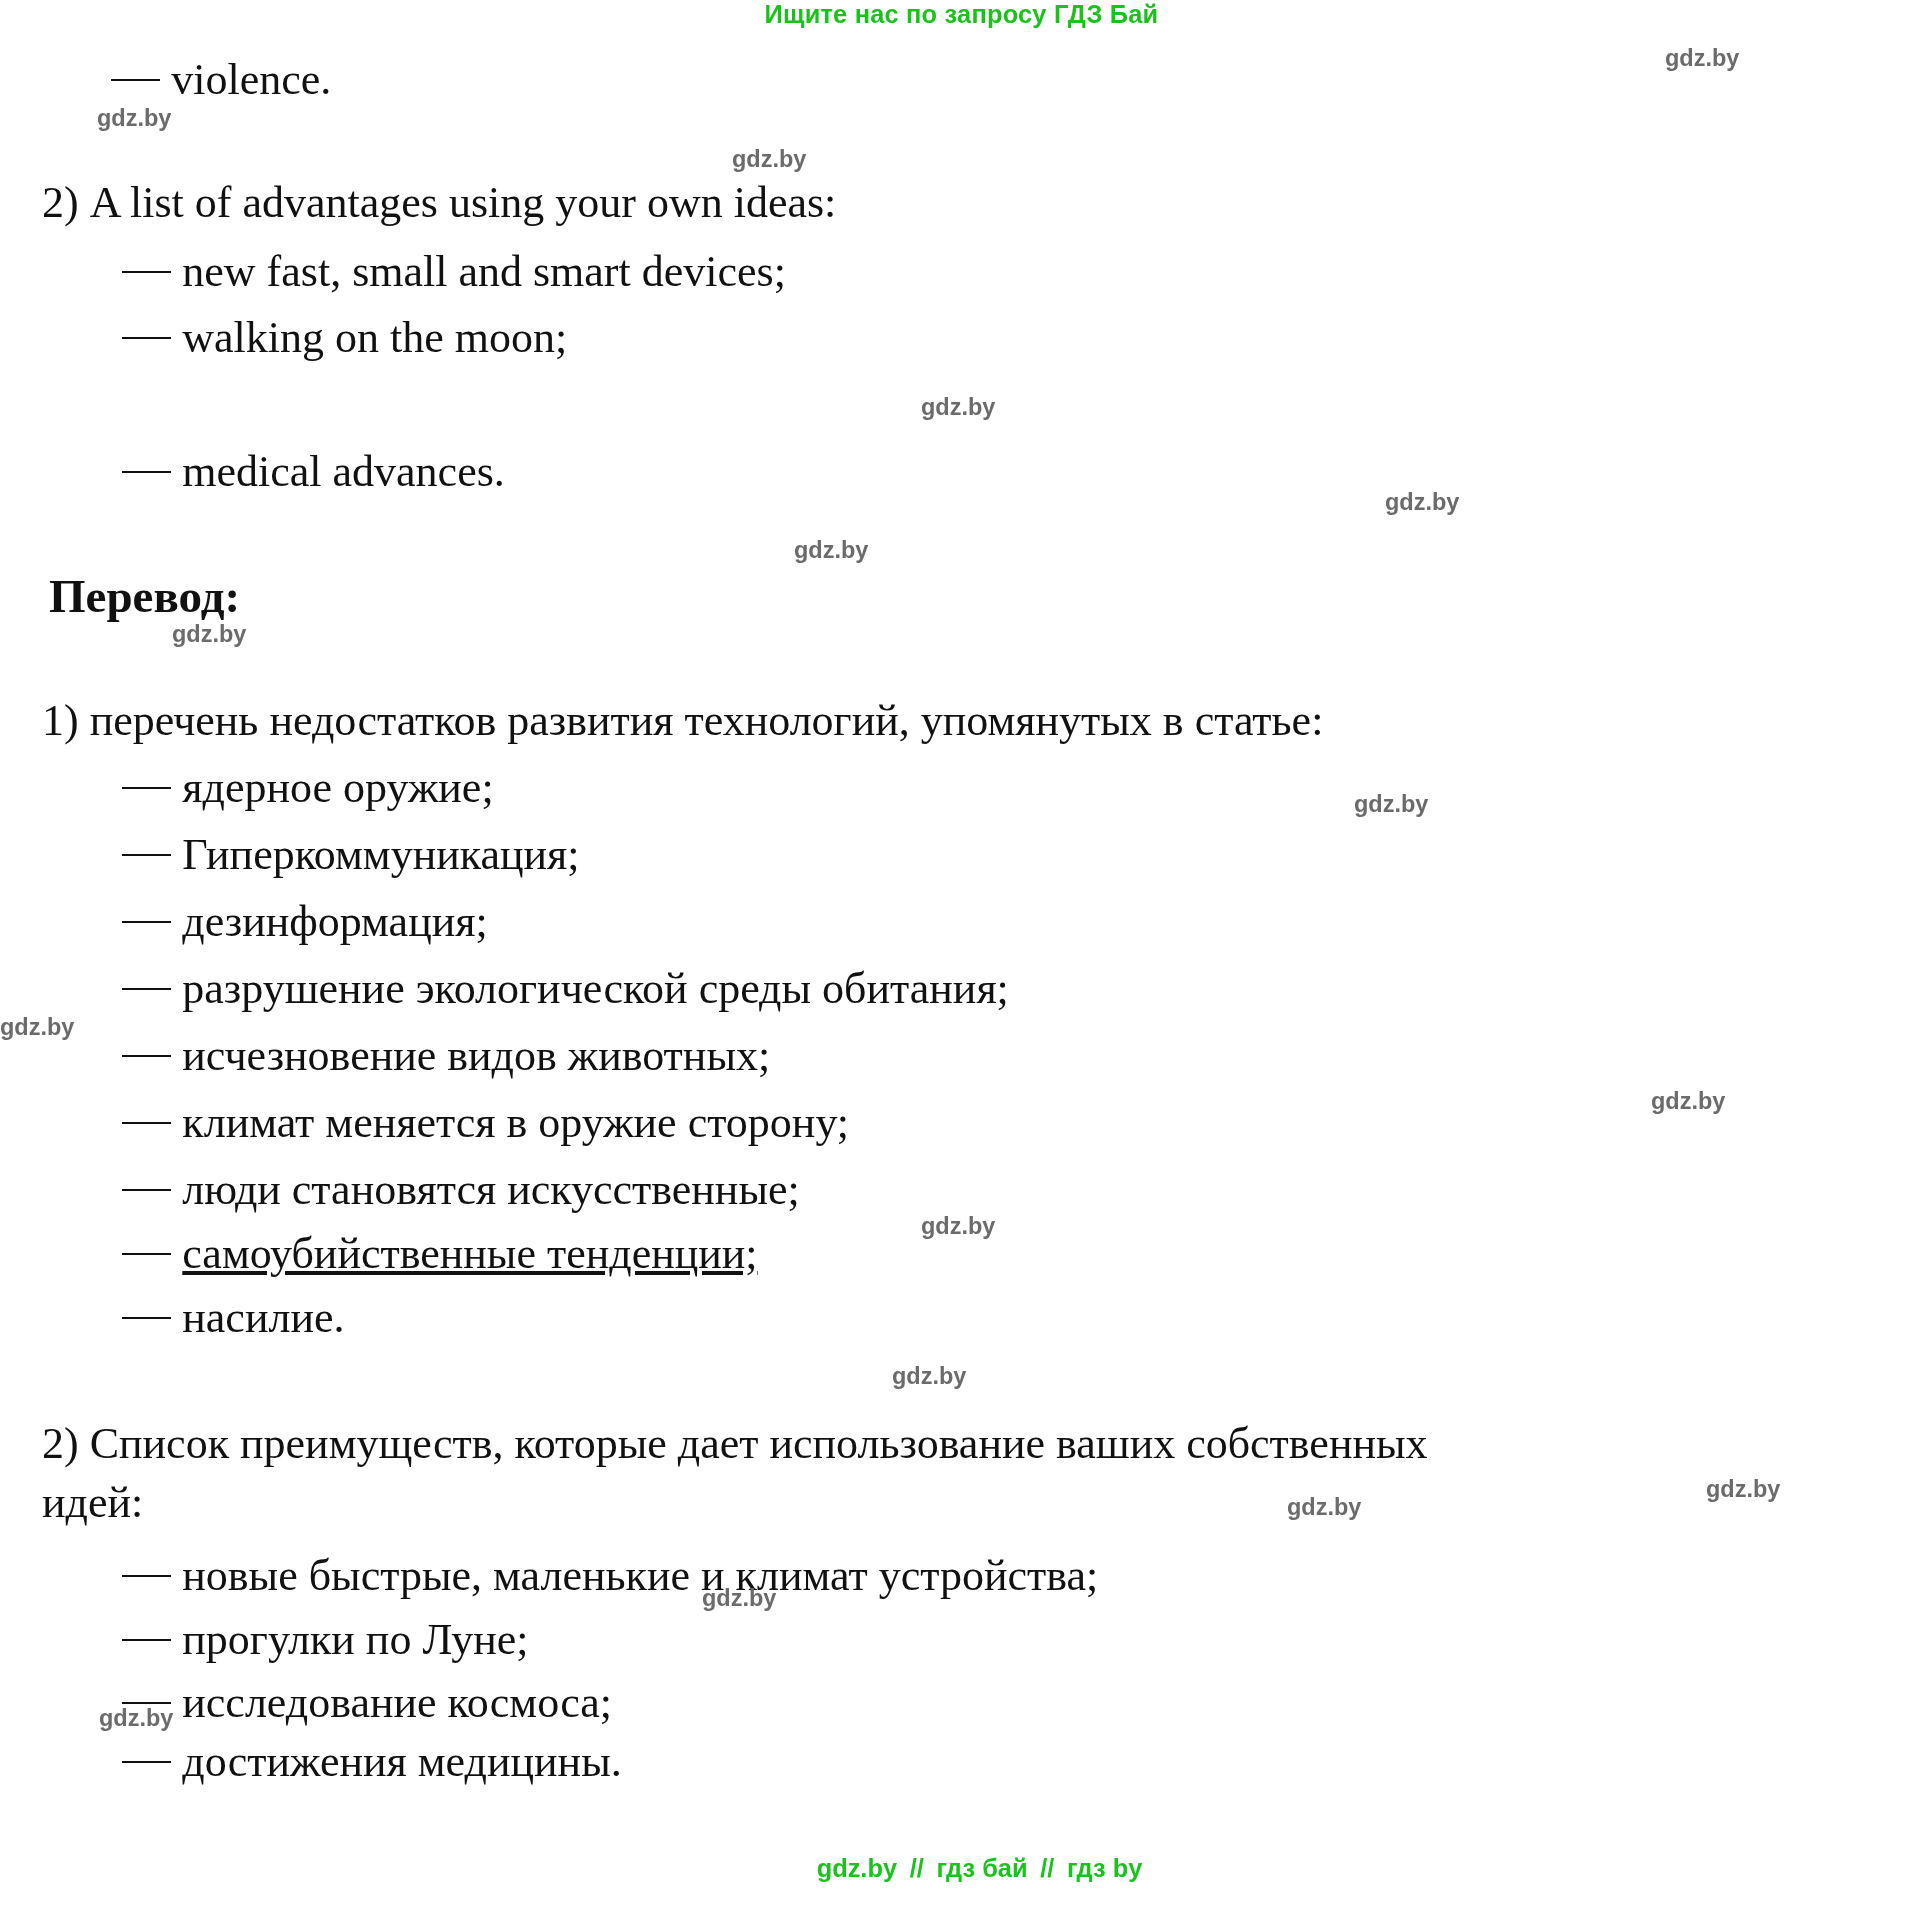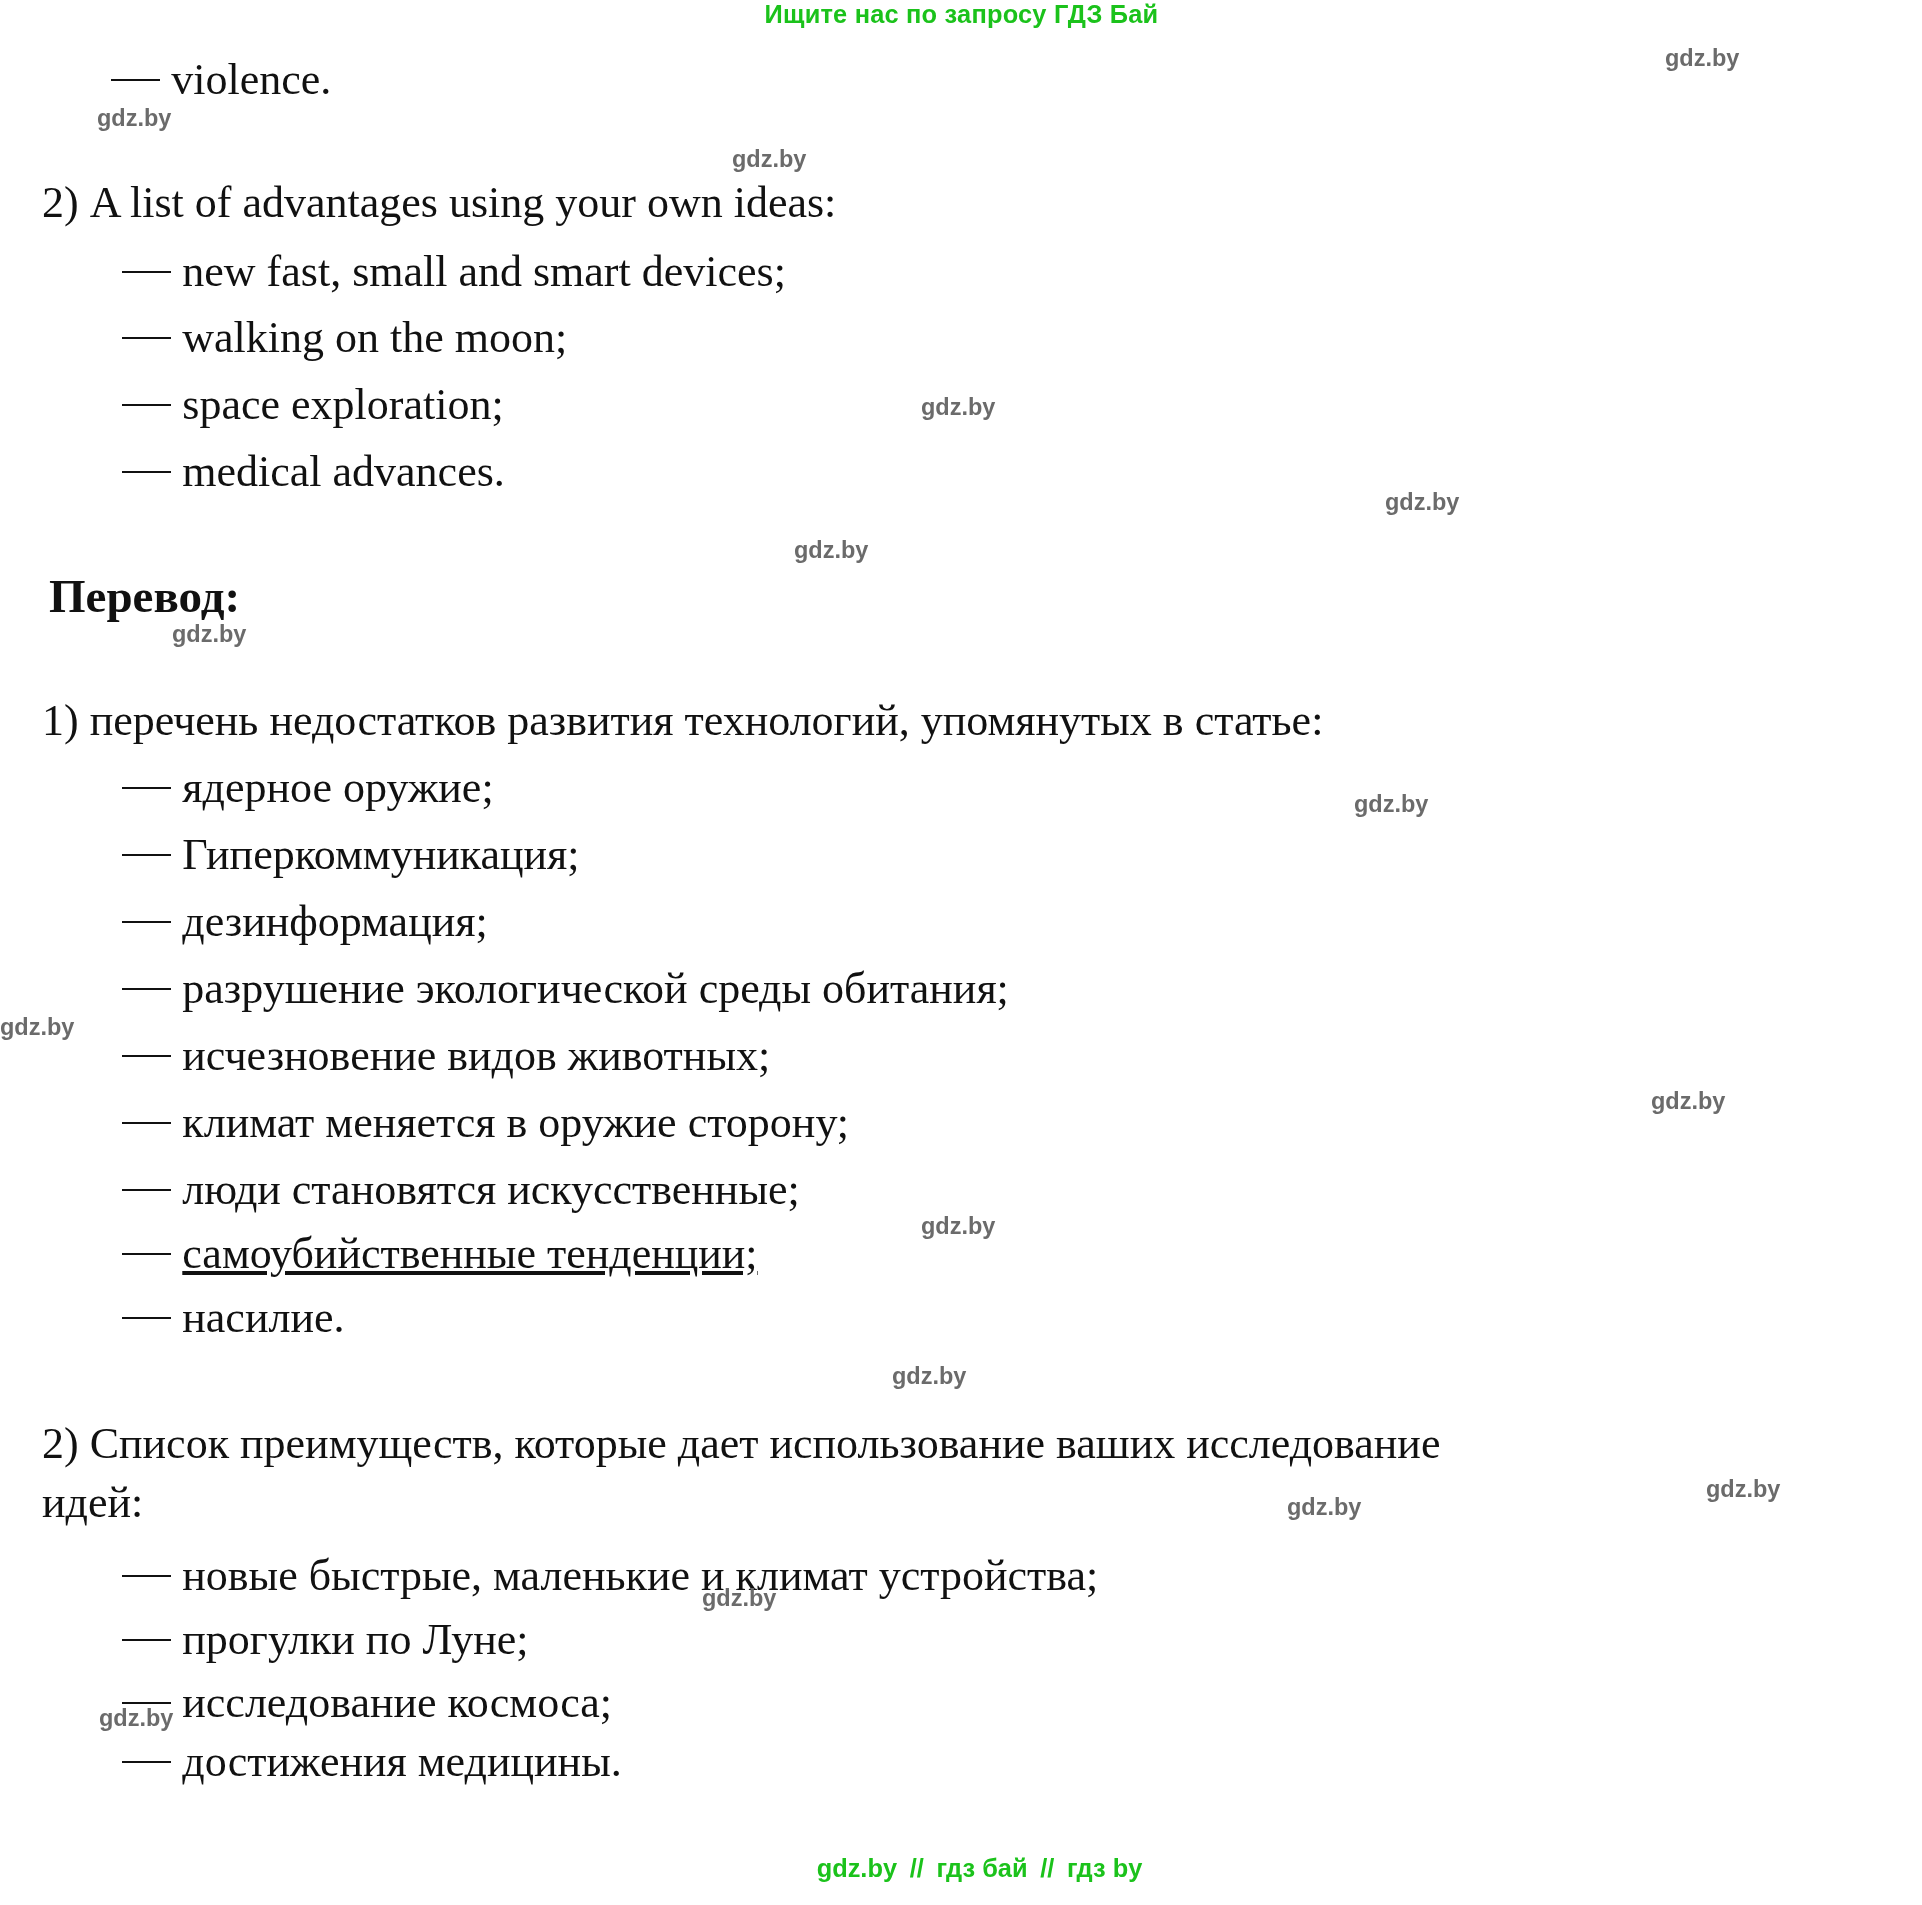--- a/index.html
+++ b/index.html
@@ -100,23 +100,20 @@
   <div class="line" style="left:42px; top:181px;">
     <span>2)</span>&nbsp;<span>A list of advantages using your own ideas:</span>
   </div>
 
   <div class="line" style="left:122px; top:250px;">
     <span class="dash"></span><span>new fast, small and smart devices;</span>
   </div>
   <div class="line" style="left:122px; top:316px;">
     <span class="dash"></span><span>walking on the moon;</span>
   </div>
-  <div class="line" style="left:122px; top:383px;">
-    <span class="dash"></span><span>space exploration;</span>
-  </div>
   <div class="line" style="left:122px; top:450px;">
     <span class="dash"></span><span>medical advances.</span>
   </div>
 
   <div class="line bold" style="left:49px; top:573px; font-size:47px;">Перевод:</div>
 
   <div class="line" style="left:42px; top:699px;">
     <span>1)</span>&nbsp;<span>перечень недостатков развития технологий, упомянутых в статье:</span>
   </div>
 
@@ -142,21 +139,21 @@
     <span class="dash"></span><span>люди становятся искусственные;</span>
   </div>
   <div class="line" style="left:122px; top:1232px;text-decoration:underline;">
     <span class="dash"></span><span>самоубийственные тенденции;</span>
   </div>
   <div class="line" style="left:122px; top:1296px;">
     <span class="dash"></span><span>насилие.</span>
   </div>
 
   <div class="line" style="left:42px; top:1422px;">
-    <span>2)</span>&nbsp;<span>Список преимуществ, которые дает использование ваших исследование</span>
+    <span>2)</span>&nbsp;<span>Список преимуществ, которые дает использование ваших собственных</span>
   </div>
   <div class="line" style="left:42px; top:1481px;">идей:</div>
 
   <div class="line" style="left:122px; top:1554px;">
     <span class="dash"></span><span>новые быстрые, маленькие и климат устройства;</span>
   </div>
   <div class="line" style="left:122px; top:1618px;">
     <span class="dash"></span><span>прогулки по Луне;</span>
   </div>
   <div class="line" style="left:122px; top:1681px;">

